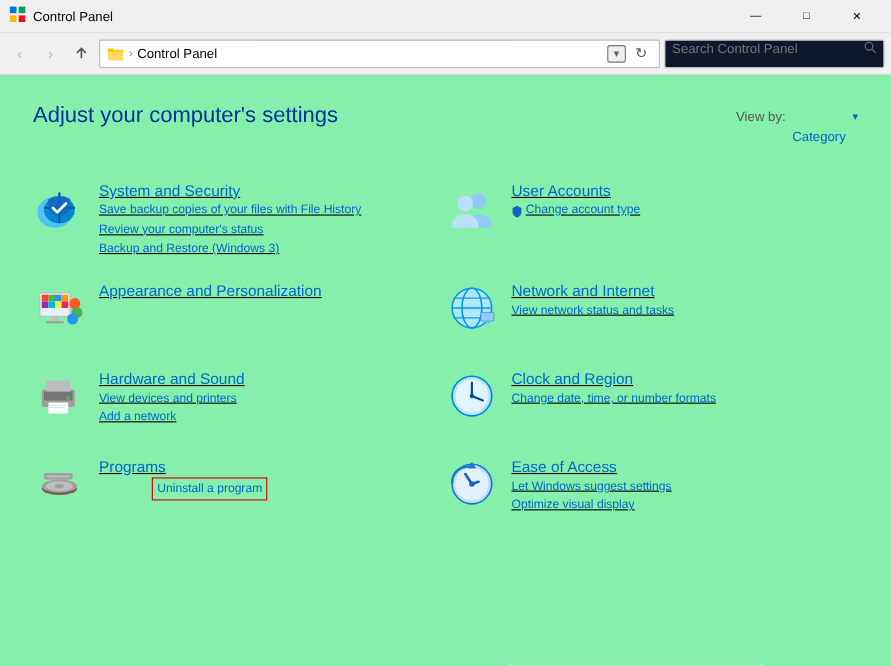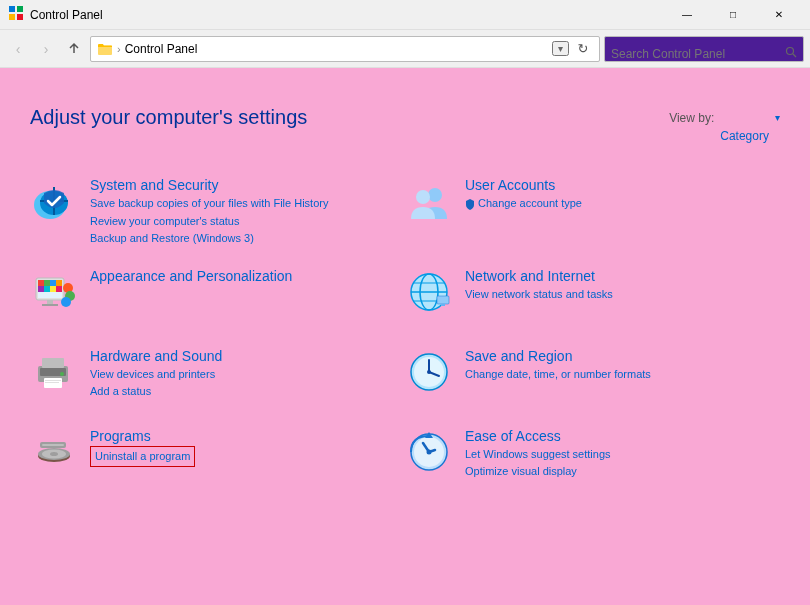--- a/index.html
+++ b/index.html
@@ -37,52 +37,52 @@
       border-radius: 2px; gap: 4px;
     }
     .address-icon {
       width: 16px; height: 16px; flex-shrink: 0;
     }
     .address-text { font-size: 12px; color: #000; flex: 1; }
     .address-dropdown { color: #666; cursor: pointer; font-size: 10px; padding: 0 4px; }
     .address-refresh { width: 20px; height: 20px; border: none; background: transparent; cursor: pointer; color: #555; }
 
     .search-bar {
-      width: 200px; height: 26px; border: 1px solid #bbb; background: #4c1d95;
-      display: flex; align-items: flex-end; padding: 0 6px;
+      width: 200px; height: 26px; border: 1px solid #bbb; background: #0f172a;
+      display: flex; align-items: flex-start; padding: 0 6px;
       border-radius: 2px; gap: 4px;
     }
     .search-input { border: none; outline: none; flex: 1; font-size: 12px; color: #999; background: transparent; }
     .search-icon { color: #666; font-size: 12px; }
 
     
     .content {
-      background: #f9a8d4; height: calc(605px - 30px - 38px);
-      padding: 24px 30px;
+      background: #86efac; height: calc(605px - 30px - 38px);
+      padding: 12px 30px;
       overflow-y: auto;
     }
 
     .page-header {
       display: flex; justify-content: space-between; align-items: center;
       margin-bottom: 24px;
     }
     .page-title { font-size: 20px; color: #003399; font-weight: 300; }
     .view-by { display: flex; align-items: center; gap: 6px; font-size: 12px; color: #333; }
     .view-by-label { color: #555; }
     .view-by-value { color: #0066cc; cursor: pointer; margin-top: 37px; }
     .dropdown-arrow { color: #0066cc; font-size: 10px; }
 
     
     .items-grid {
       display: grid; grid-template-columns: 1fr 1fr; gap: 0;
     }
 
     .category-item {
       display: flex; align-items: flex-start; gap: 12px;
-      padding: 10px 0; min-height: 80px;
+      padding: 10px 0; min-height: 80px; text-decoration: underline;
     }
 
     .category-icon {
       width: 48px; height: 48px; flex-shrink: 0;
       display: flex; align-items: center; justify-content: center;
     }
 
     .category-text { flex: 1; }
     .category-title { font-size: 14px; color: #0066cc; cursor: pointer; margin-bottom: 2px; }
     .category-link {
@@ -257,55 +257,55 @@
           <rect x="14" y="30" width="18" height="10" rx="1" fill="white"></rect>
           <circle cx="32" cy="26" r="2" fill="#4caf50"></circle>
 
           <rect x="15" y="32" width="16" height="1" fill="#e0e0e0"></rect>
           <rect x="15" y="34" width="14" height="1" fill="#e0e0e0"></rect>
         </svg>
       </div>
       <div class="category-text">
         <div class="category-title">Hardware and Sound</div>
         <a class="category-link">View devices and printers</a>
-        <a class="category-link">Add a status</a>
+        <a class="category-link">Add a network</a>
       </div>
     </div>
 
     <div class="category-item">
       <div class="category-icon">
         <svg width="48" height="48" viewBox="0 0 48 48">
           <circle cx="24" cy="24" r="18" fill="#b3e5fc" stroke="#0288d1" stroke-width="1.5"></circle>
           <circle cx="24" cy="24" r="15" fill="#e1f5fe"></circle>
           <line x1="24" y1="24" x2="24" y2="12" stroke="#0d47a1" stroke-width="2" stroke-linecap="round"></line>
           <line x1="24" y1="24" x2="34" y2="28" stroke="#0d47a1" stroke-width="2" stroke-linecap="round"></line>
           <circle cx="24" cy="24" r="2" fill="#0d47a1"></circle>
         </svg>
       </div>
       <div class="category-text">
-        <div class="category-title">Save and Region</div>
+        <div class="category-title">Clock and Region</div>
         <a class="category-link">Change date, time, or number formats</a>
       </div>
     </div>
 
     <div class="category-item">
       <div class="category-icon">
         <svg width="48" height="48" viewBox="0 0 48 48">
 
           <ellipse cx="24" cy="28" rx="16" ry="6" fill="#795548"></ellipse>
           <ellipse cx="24" cy="26" rx="16" ry="6" fill="#9e9e9e"></ellipse>
           <ellipse cx="24" cy="26" rx="12" ry="4.5" fill="#bdbdbd"></ellipse>
           <ellipse cx="24" cy="26" rx="4" ry="2" fill="#9e9e9e"></ellipse>
           <rect x="10" y="14" width="26" height="6" rx="2" fill="#9e9e9e"></rect>
           <rect x="12" y="16" width="22" height="2" rx="1" fill="#bdbdbd"></rect>
         </svg>
       </div>
       <div class="category-text">
         <div class="category-title">Programs</div>
-        <a class="category-link highlighted" style="color:#0066cc; border: 1.5px solid #cc0000; padding: 1px 4px; display:inline-block;">Uninstall a program</a>
+        <a class="category-link highlighted" style="color:#0066cc; border: 1.5px solid #cc0000; padding: 1px 4px; display:inline-block;margin-left:48px;">Uninstall a program</a>
       </div>
     </div>
 
     <div class="category-item">
       <div class="category-icon">
         <svg width="48" height="48" viewBox="0 0 48 48">
 
           <circle cx="24" cy="24" r="18" fill="#bbdefb" stroke="#1976d2" stroke-width="1.5"></circle>
           <circle cx="24" cy="24" r="15" fill="#e3f2fd"></circle>
 

